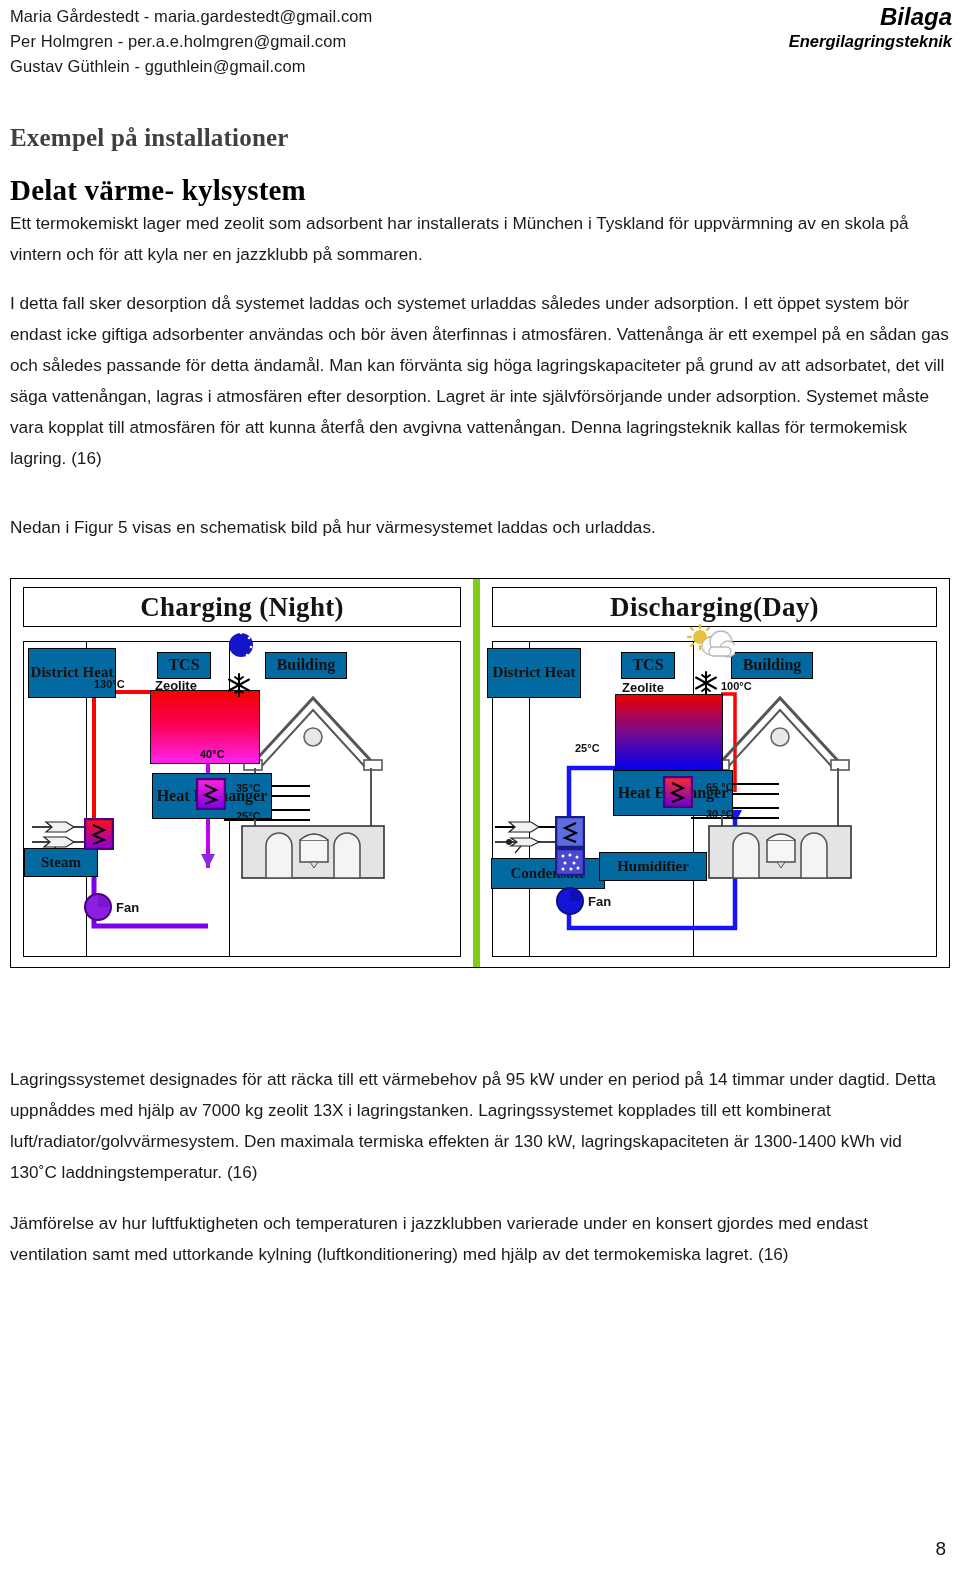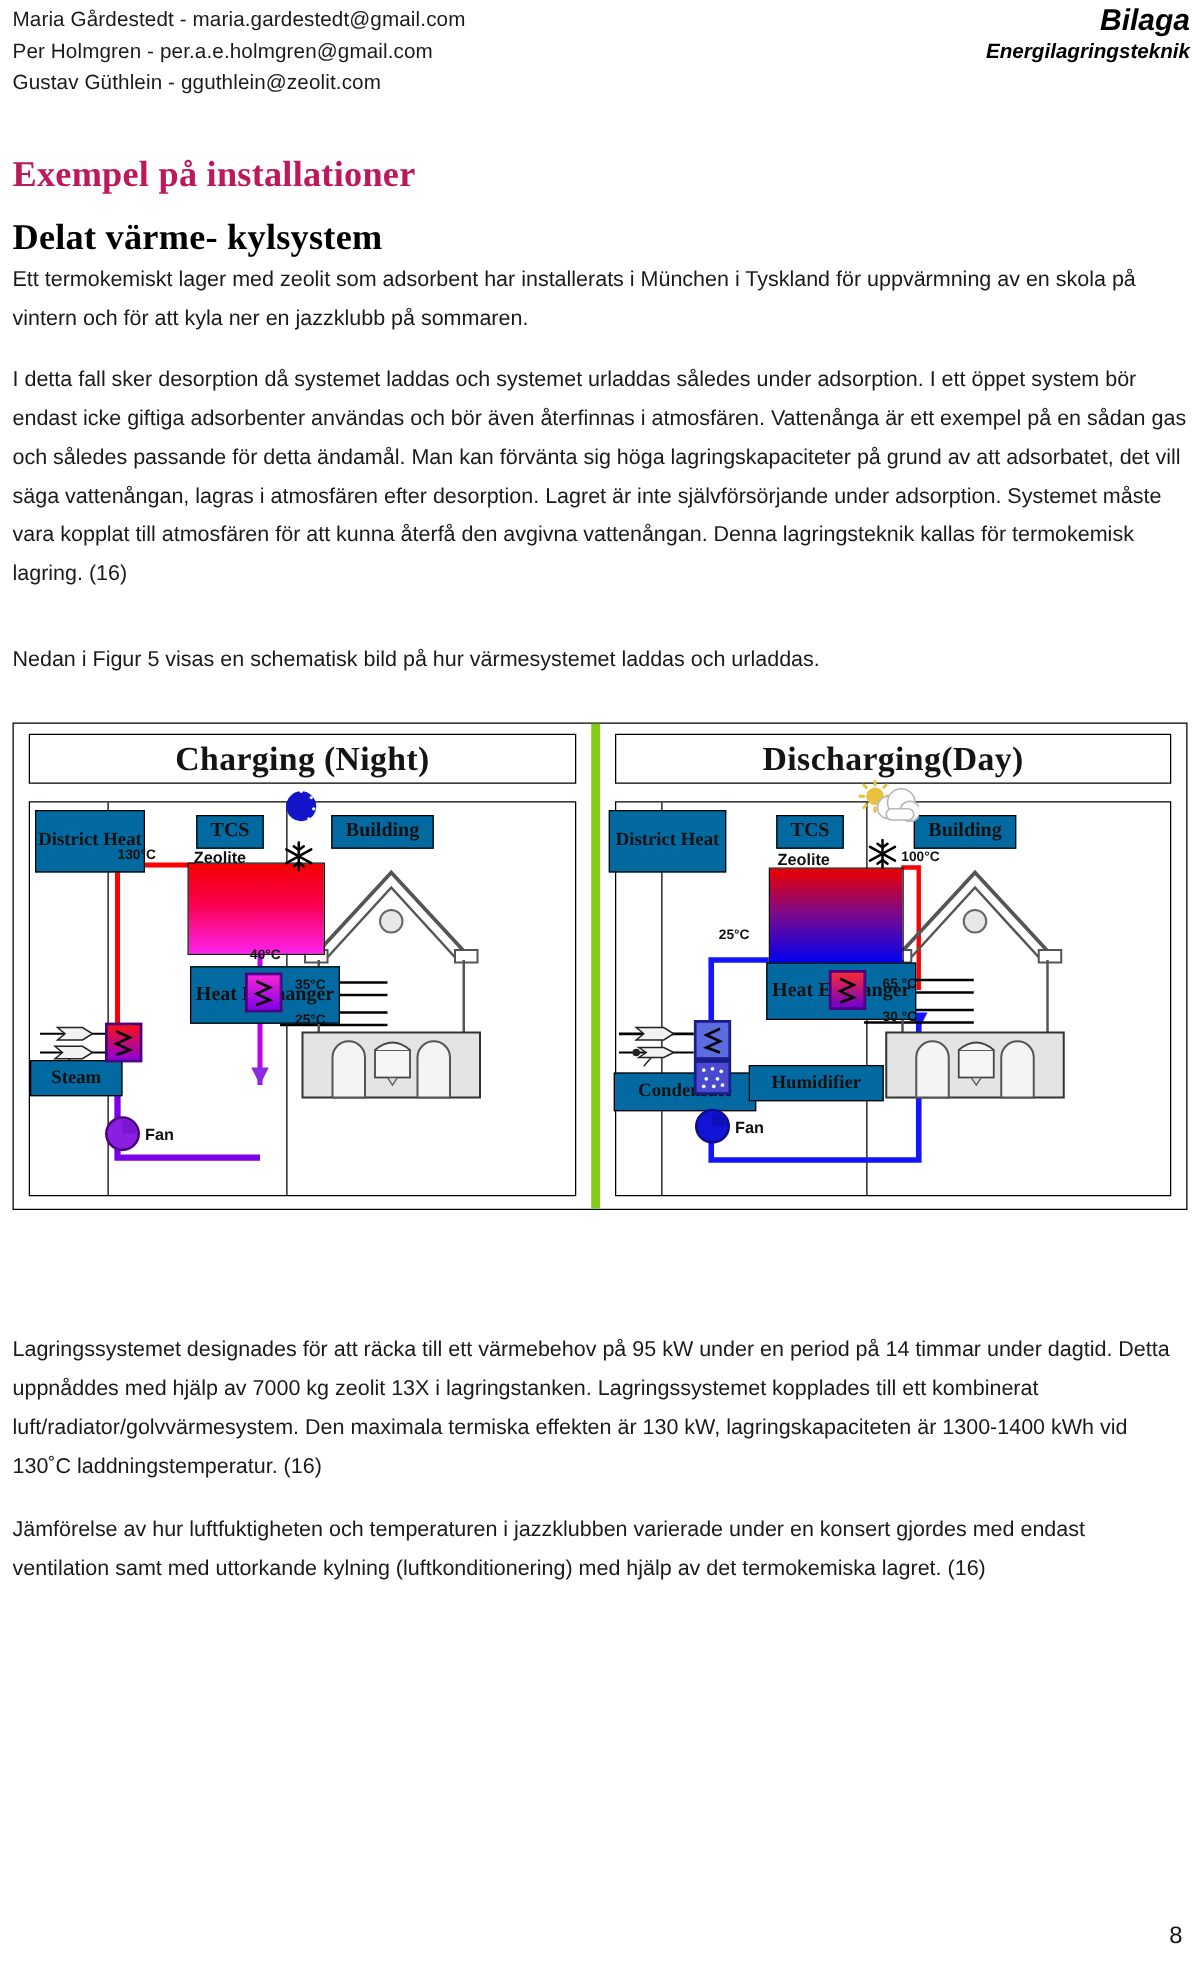--- a/index.html
+++ b/index.html
@@ -30,21 +30,21 @@
   .hdr-right div{
     font-weight:bold;font-style:italic;color:#000;line-height:25px;white-space:nowrap;
   }
   .hdr-bilaga{font-size:24px;}
   .hdr-sub{font-size:16.5px;}
 
   
   .h1{
     position:absolute;left:10px;top:124px;
     font-family:"Liberation Serif", serif;
-    font-size:29px;font-weight:bold;color:#be185d;letter-spacing:.2px;
+    font-size:25px;font-weight:bold;color:#404040;letter-spacing:.2px;
   }
   .h2{
     position:absolute;left:10px;top:174px;
     font-family:"Liberation Serif", serif;
     font-size:29px;font-weight:bold;color:#000000;letter-spacing:.2px;
   }
 
   
   .para{
     position:absolute;left:10px;width:940px;
@@ -135,21 +135,21 @@
 </style>
 </head>
 <body>
 
 <div class="page">
 
   <div class="hdr">
     <div class="hdr-left">
       <div>Maria Gårdestedt - maria.gardestedt@gmail.com</div>
       <div>Per Holmgren - per.a.e.holmgren@gmail.com</div>
-      <div>Gustav Güthlein - gguthlein@zeolit.com</div>
+      <div>Gustav Güthlein - gguthlein@gmail.com</div>
     </div>
     <div class="hdr-right">
       <div class="hdr-bilaga">Bilaga</div>
       <div class="hdr-sub">Energilagringsteknik</div>
     </div>
   </div>
 
   <div class="h1">Exempel på installationer</div>
   <div class="h2">Delat värme- kylsystem</div>
 
@@ -173,21 +173,21 @@
           <line x1="0" y1="9" x2="58" y2="9" stroke="#000" stroke-width="1.6"></line>
           <path d="M14 4 L34 4 L42 9 L34 14 L14 14 L20 9 Z" fill="#f2f2f2" stroke="#222" stroke-width="1.2"></path>
           <line x1="0" y1="24" x2="58" y2="24" stroke="#000" stroke-width="1.6"></line>
           <path d="M12 19 L34 19 L42 24 L34 29 L12 29 L18 24 Z" fill="#f2f2f2" stroke="#222" stroke-width="1.2"></path>
           <line x1="24" y1="29" x2="18" y2="35" stroke="#222" stroke-width="1.2"></line>
         </svg>
 
         <div class="tagbox tcs">TCS</div>
         <div class="plainlbl zeolitelbl" style="left:131px;top:36px;">Zeolite</div>
         <div class="plainlbl" style="left:70px;top:36px;">130°C</div>
-        <div class="plainlbl" style="left:176px;top:116px;">40°C</div>
+        <div class="plainlbl" style="left:176px;top:106px;">40°C</div>
         <div class="plainlbl" style="left:212px;top:140px;">35°C</div>
         <div class="plainlbl" style="left:212px;top:168px;">25°C</div>
 
         <div class="tank charge"></div>
 
         <svg class="pipe" style="left:60px;top:44px;width:90px;height:150px;" viewBox="0 0 90 150">
           <polyline points="10,148 10,6 72,6" fill="none" stroke="#ff0000" stroke-width="4"></polyline>
         </svg>
 
         <svg class="pipe" style="left:60px;top:108px;width:132px;height:186px;" viewBox="0 0 132 186">

